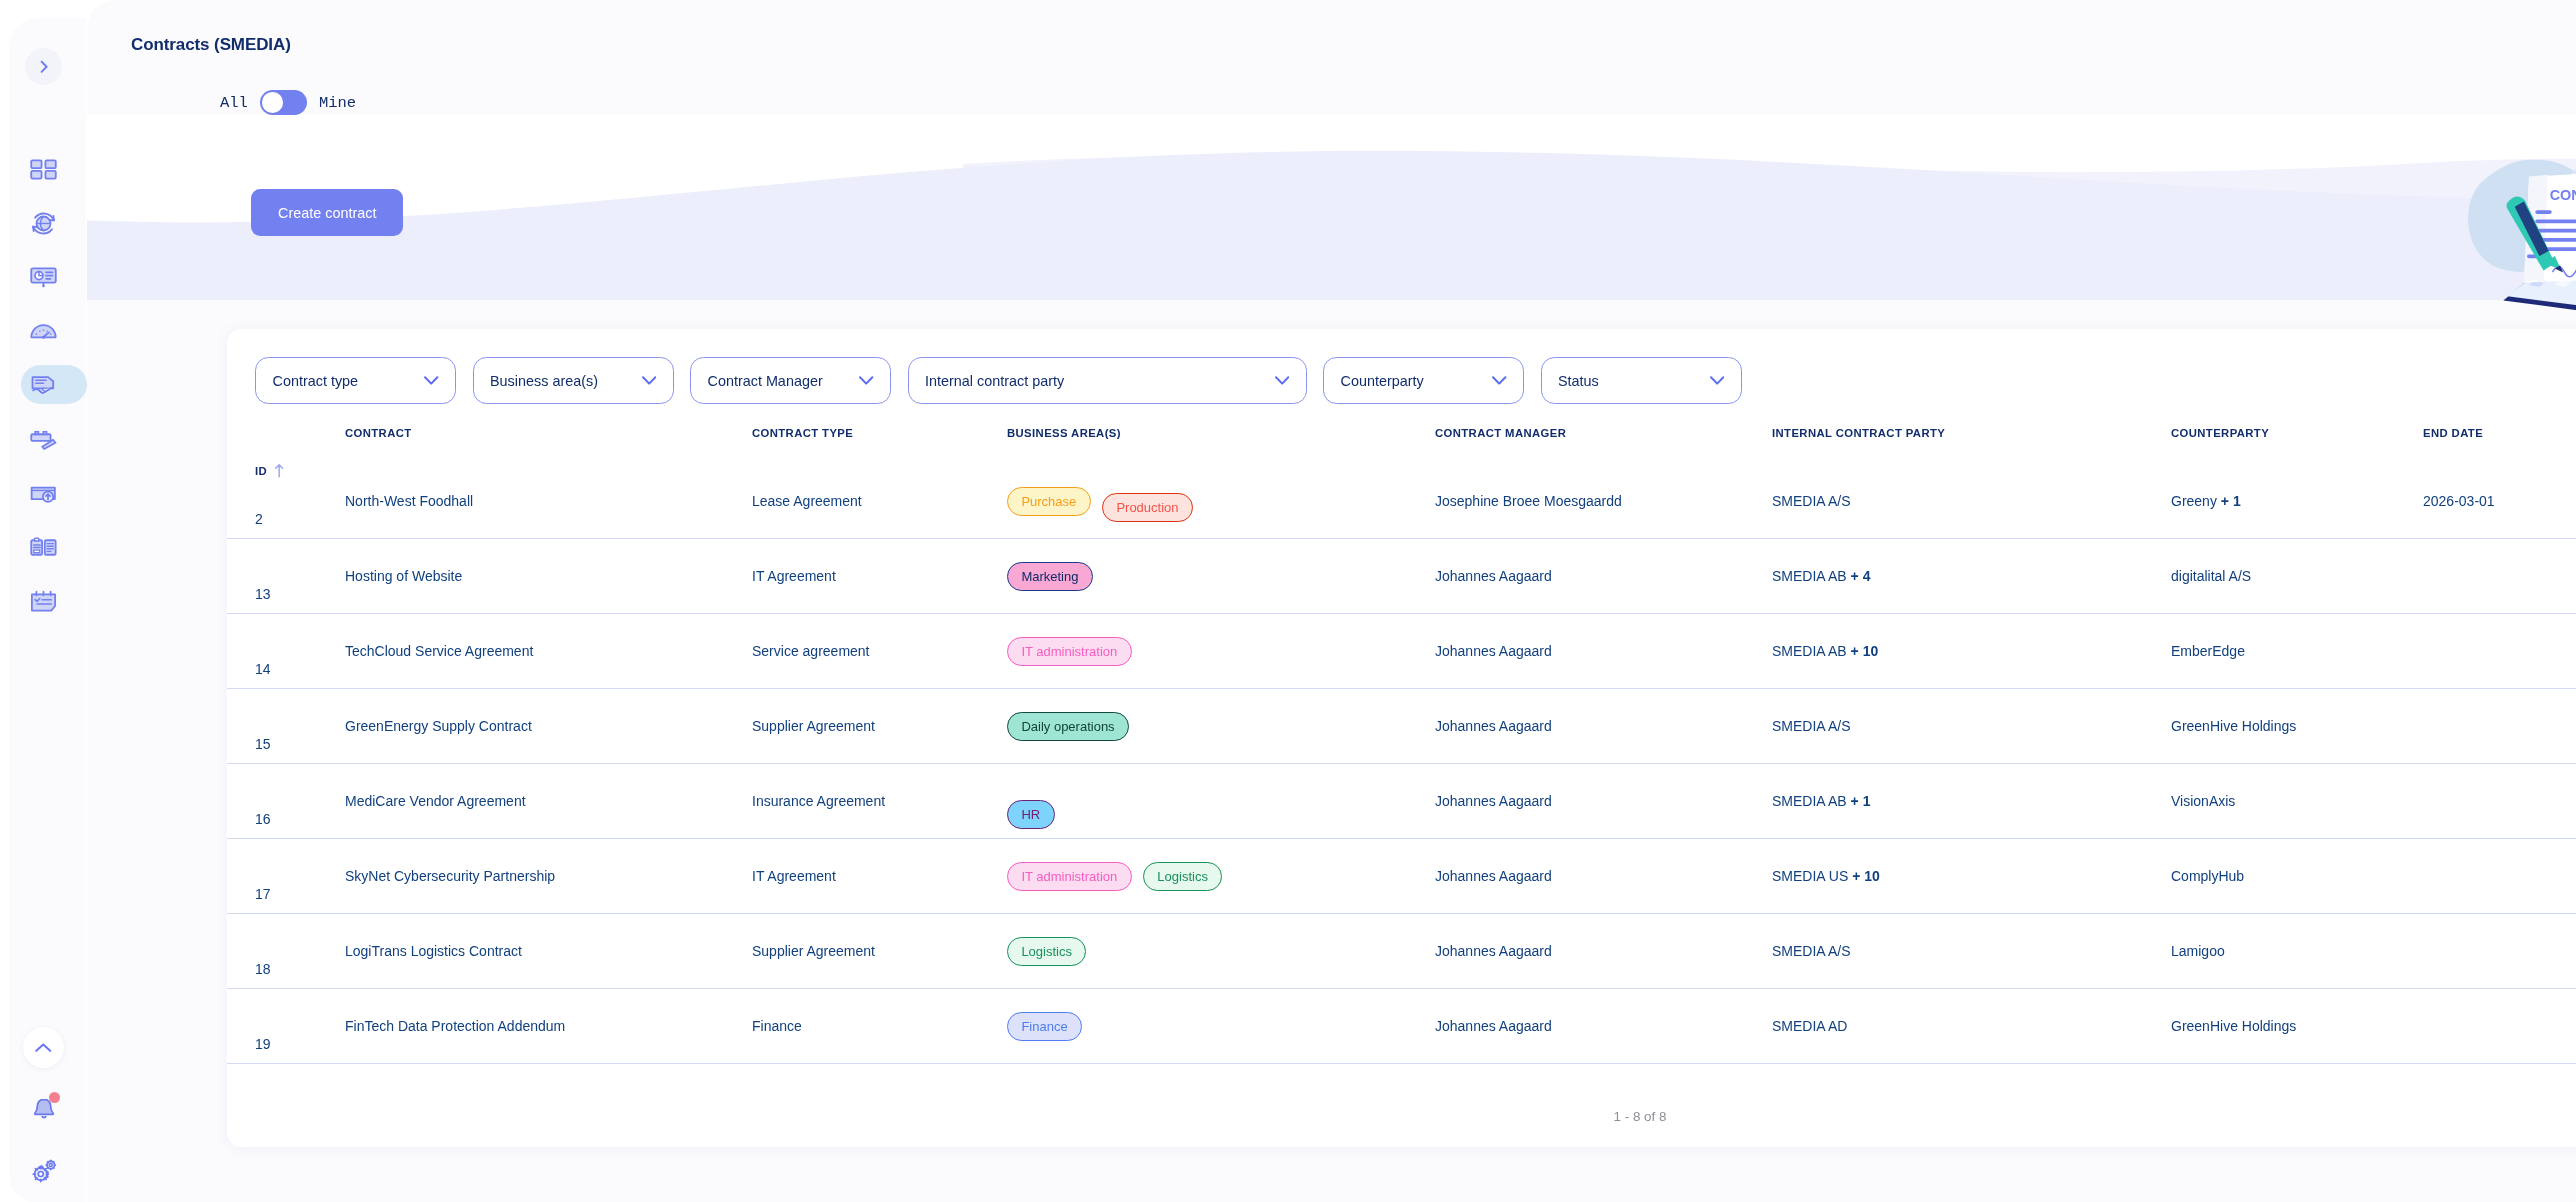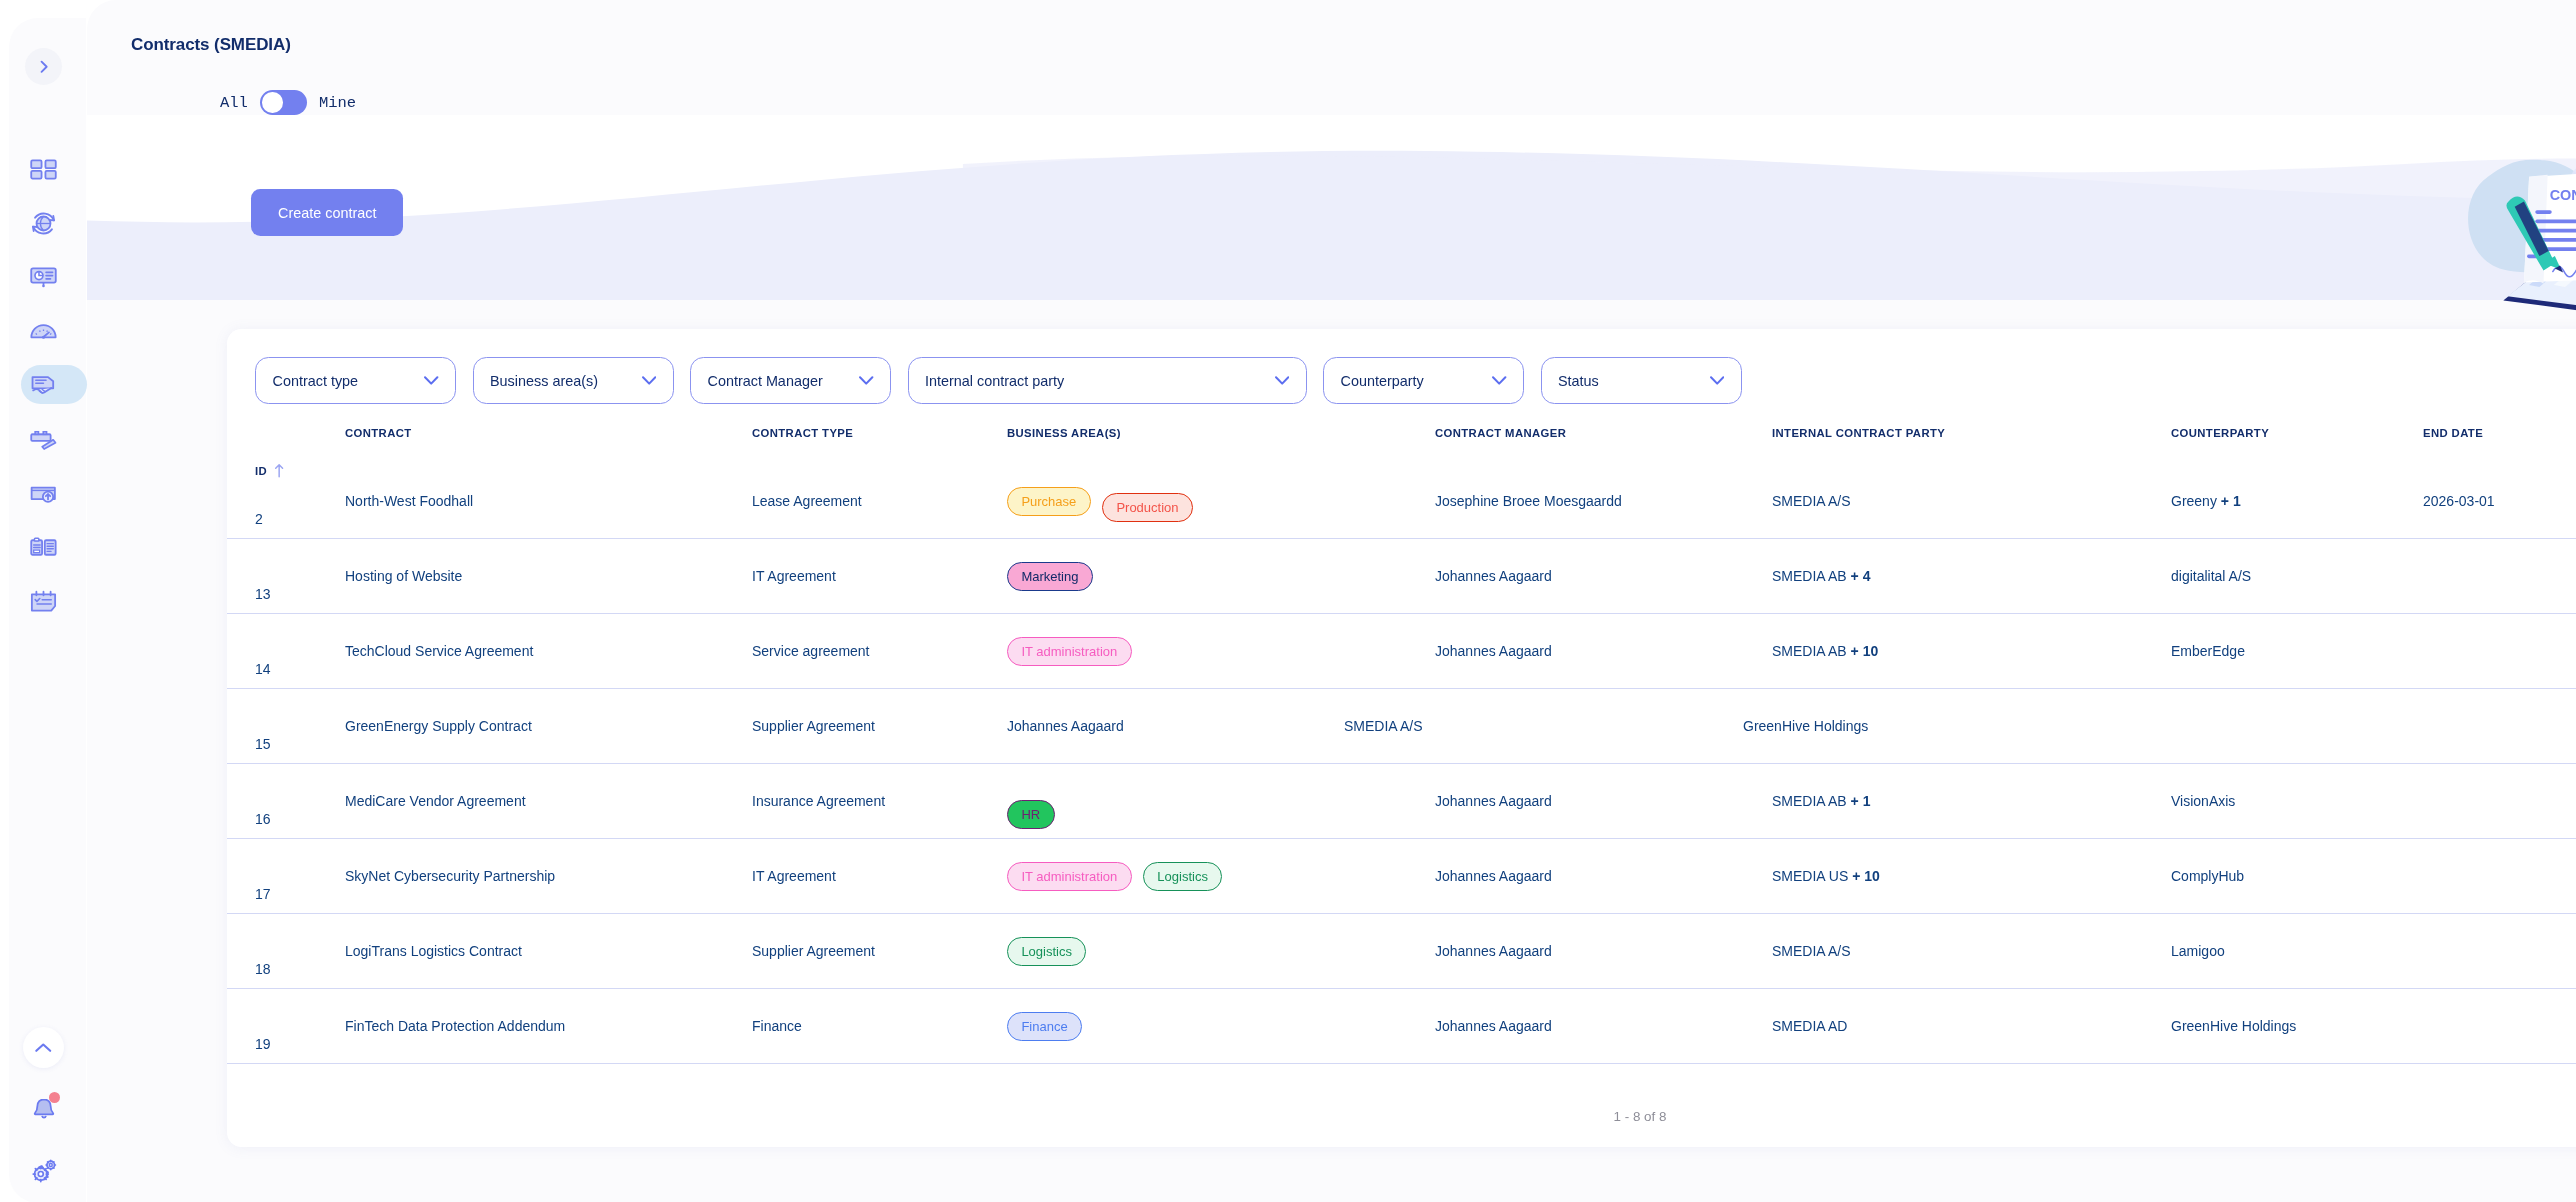--- a/index.html
+++ b/index.html
@@ -497,31 +497,34 @@
               </div>
               <div class="td c-mgr">Johannes Aagaard</div>
               <div class="td c-int"><span>SMEDIA AB</span> <b>+ 10</b></div>
               <div class="td c-cp"><span>EmberEdge</span></div>
               <div class="td c-end"></div>
             </div>
             <div class="tr">
               <div class="td c-id">15</div>
               <div class="td c-name">GreenEnergy Supply Contract</div>
               <div class="td c-type">Supplier Agreement</div>
+              <div class="td c-area">
+                <span class="tag" style="background: rgb(159, 229, 211); border-color: rgb(19, 73, 62); color: rgb(18, 68, 58);">Daily operations</span>
+              </div>
               <div class="td c-mgr">Johannes Aagaard</div>
               <div class="td c-int"><span>SMEDIA A/S</span></div>
               <div class="td c-cp"><span>GreenHive Holdings</span></div>
               <div class="td c-end"></div>
             </div>
             <div class="tr">
               <div class="td c-id">16</div>
               <div class="td c-name">MediCare Vendor Agreement</div>
               <div class="td c-type">Insurance Agreement</div>
               <div class="td c-area">
-                <span class="tag" style="background: #22c55e; border-color: rgb(110, 33, 114); color: rgb(110, 33, 114); margin-top: 26px;">HR</span>
+                <span class="tag" style="background: #7dd3fc; border-color: rgb(110, 33, 114); color: rgb(110, 33, 114); margin-top: 26px;">HR</span>
               </div>
               <div class="td c-mgr">Johannes Aagaard</div>
               <div class="td c-int"><span>SMEDIA AB</span> <b>+ 1</b></div>
               <div class="td c-cp"><span>VisionAxis</span></div>
               <div class="td c-end"></div>
             </div>
             <div class="tr">
               <div class="td c-id">17</div>
               <div class="td c-name">SkyNet Cybersecurity Partnership</div>
               <div class="td c-type">IT Agreement</div>

